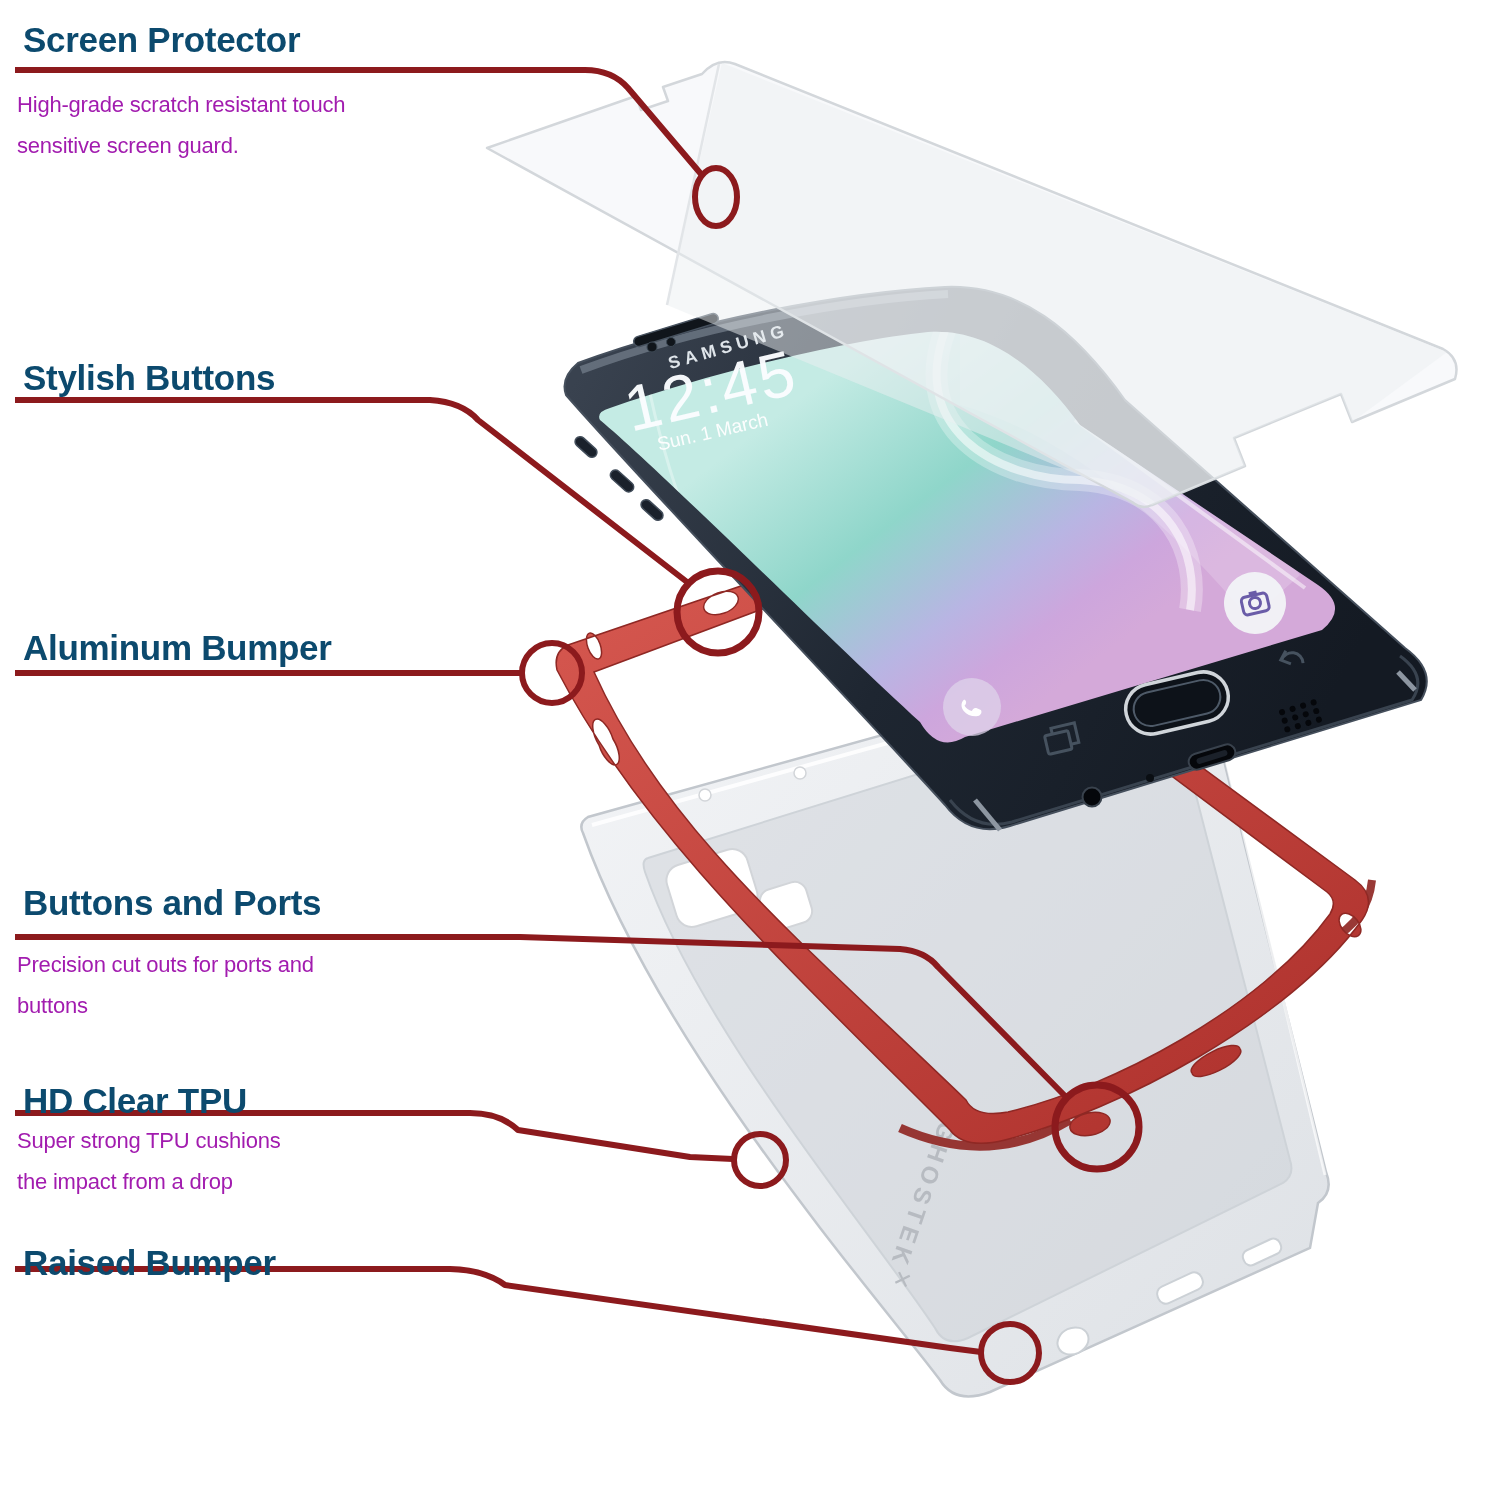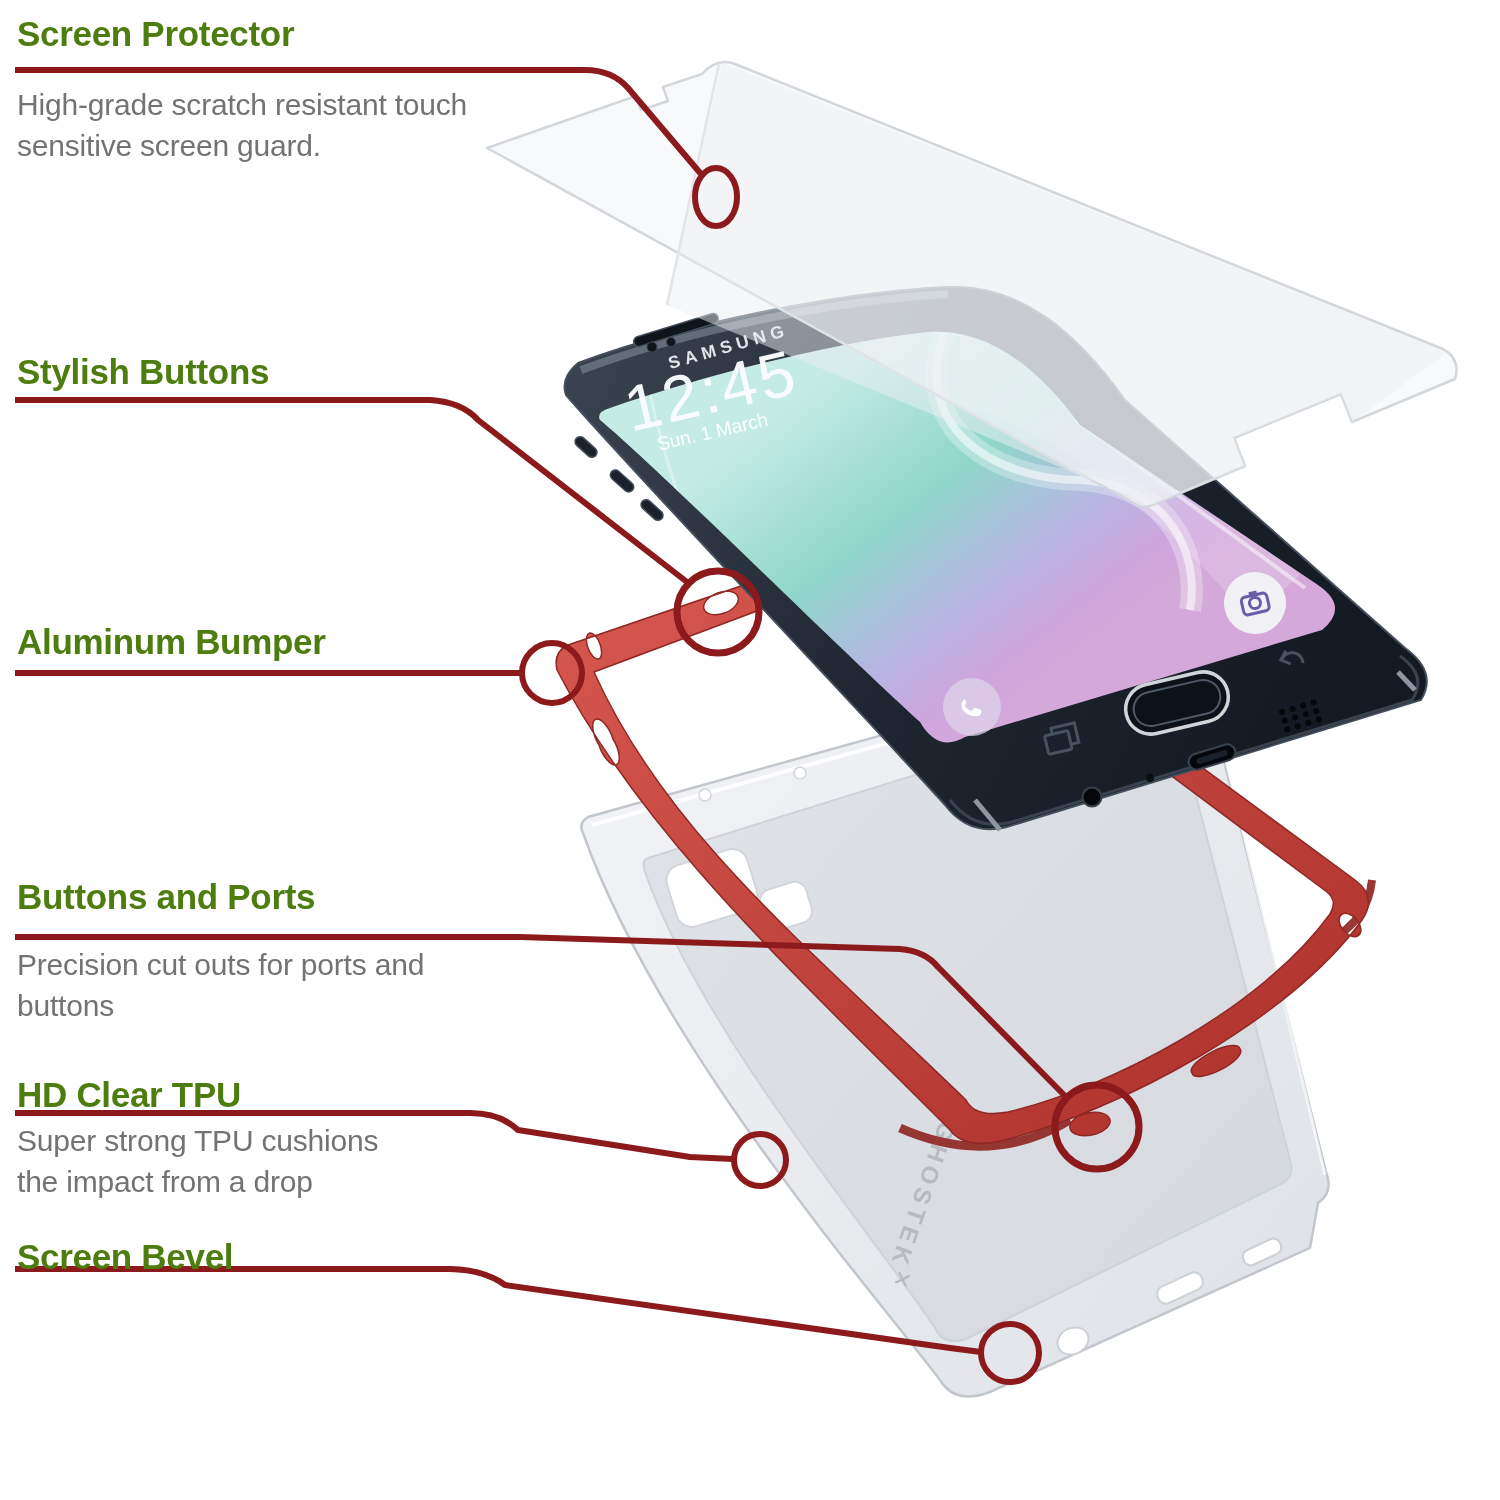--- a/index.html
+++ b/index.html
@@ -1,21 +1,21 @@
 <!DOCTYPE html>
 <html><head>
 <meta charset="utf-8">
 <style>
   html,body{margin:0;padding:0;}
   .stage{position:relative;width:1500px;height:1500px;background:#ffffff;overflow:hidden;
          font-family:"Liberation Sans",sans-serif;}
   .stage svg{position:absolute;left:0;top:0;}
   .ann{position:absolute;left:17px;color:#141414;}
-  .ann h2{margin:0;font-size:35px;font-weight:700;letter-spacing:-0.3px;color:#4d7c0f;}
-  .ann p{margin:0;font-size:30px;line-height:41px;color:#737373;white-space:pre-line;letter-spacing:-0.2px;}
+  .ann h2{margin:6px;font-size:35px;font-weight:700;letter-spacing:-0.3px;color:#0c4a6e;}
+  .ann p{margin:0;font-size:22px;line-height:41px;color:#a21caf;white-space:pre-line;letter-spacing:-0.2px;}
 </style>
 </head>
 <body>
 
 <div class="stage">
 <svg width="1500" height="1500" viewBox="0 0 1500 1500">
   <defs>
     <linearGradient id="screenGrad" gradientUnits="userSpaceOnUse" x1="855" y1="356" x2="1090" y2="665">
       <stop offset="0" stop-color="#c4ebe4"></stop>
       <stop offset="0.4" stop-color="#8fd6ca"></stop>
@@ -219,15 +219,15 @@
 
   <div class="ann" style="top:1075px">
     <h2>HD Clear TPU</h2>
     </div>
   <div class="ann" style="top:1120px">
     <p>Super strong TPU cushions
 the impact from a drop</p>
     </div>
 
   <div class="ann" style="top:1237px">
-    <h2>Screen Bevel</h2>
+    <h2>Raised Bumper</h2>
     </div>
 </div>
 
 </body></html>

